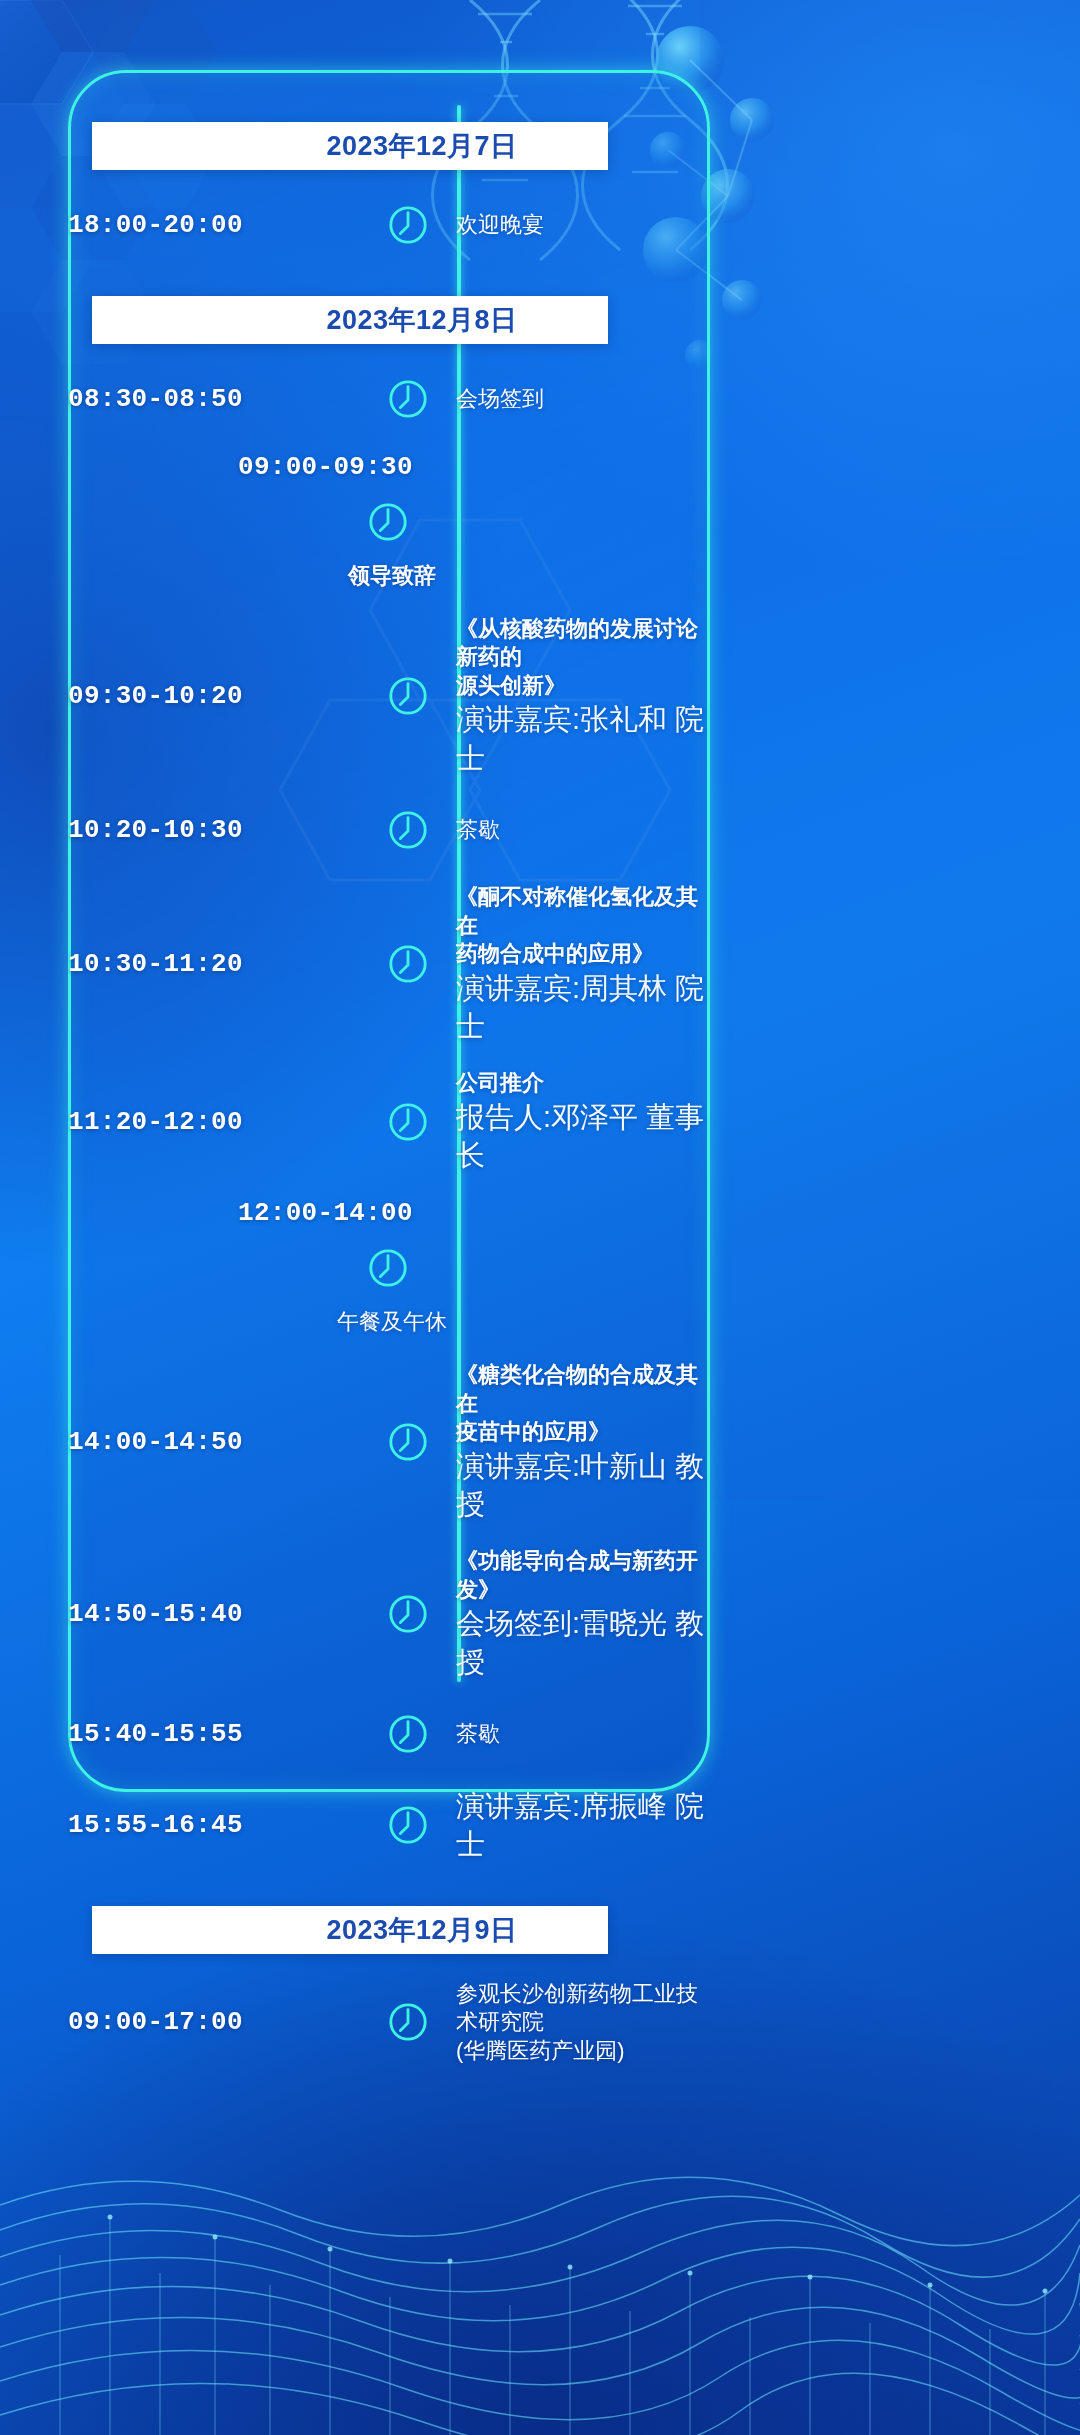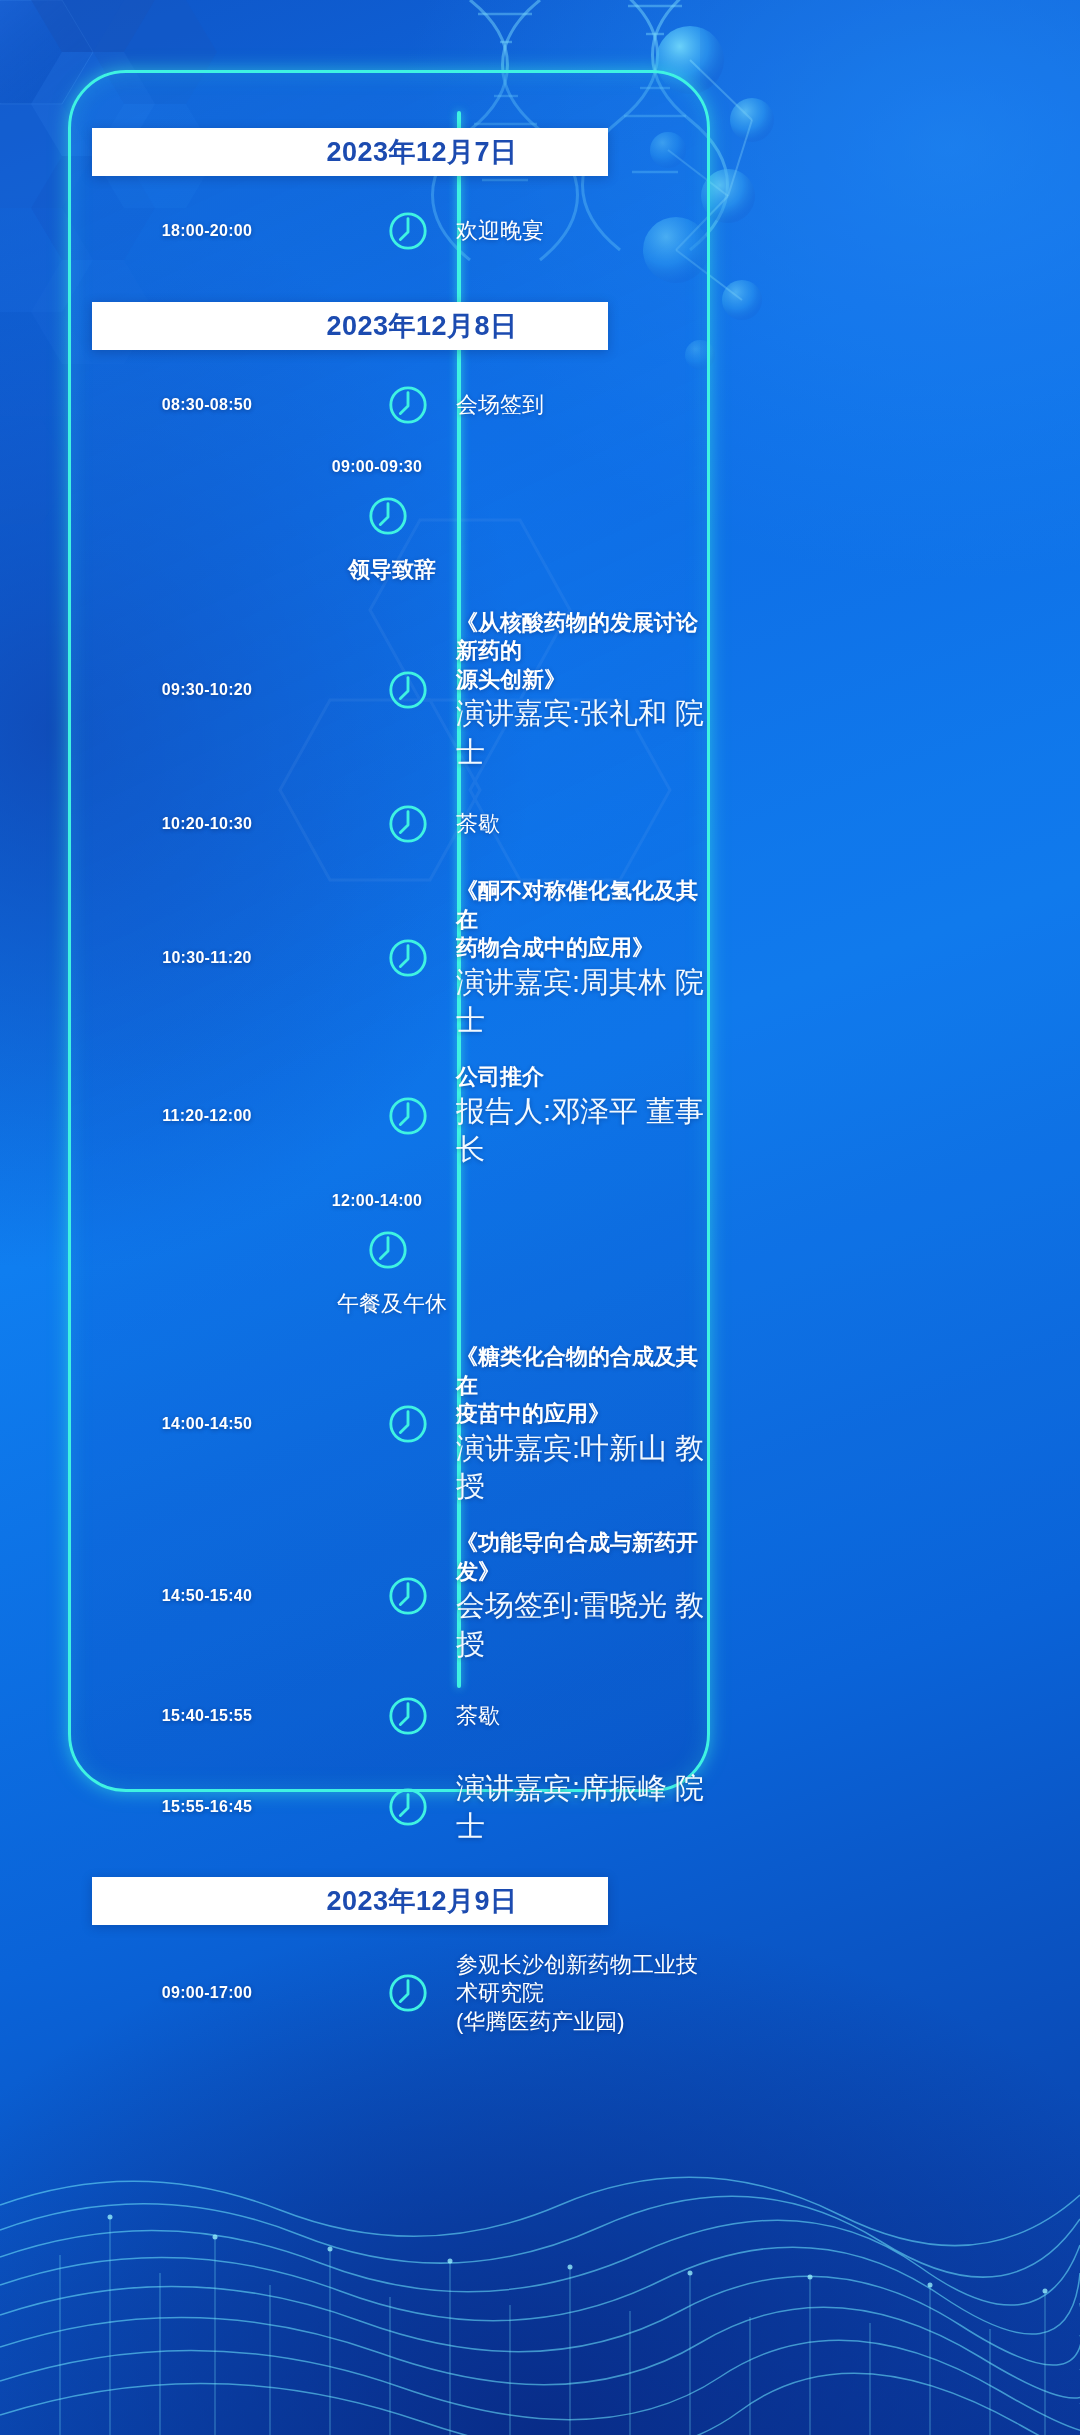--- a/index.html
+++ b/index.html
@@ -22,45 +22,45 @@
 
   
   .frame{
     position:absolute;left:68px;top:70px;width:636px;height:1360px;
     border:3px solid #3ff3e2;border-radius:58px;
     box-shadow:0 0 18px rgba(63,243,226,.55),inset 0 0 22px rgba(63,243,226,.18);
     background:linear-gradient(155deg,rgba(22,122,235,.40) 0%,rgba(12,92,215,.25) 55%,rgba(10,60,165,.25) 100%);
   }
 
   
-  .agenda{position:absolute;left:68px;top:72px;width:640px;}
+  .agenda{position:absolute;left:68px;top:66px;width:640px;}
 
   .timeline-line{
     position:absolute;left:389px;top:0;width:4px;
     background:#3ff3e2;border-radius:2px;
     box-shadow:0 0 8px rgba(63,243,226,.8);
   }
 
   .date-banner{
     position:relative;margin:0 0 0 24px;width:516px;height:48px;
     background:#ffffff;display:flex;align-items:center;justify-content:center;
     box-shadow:0 2px 10px rgba(0,20,70,.25);
   }
   .date-banner span{
     font-size:27px;font-weight:bold;color:#1c4bb0;letter-spacing:.5px;
     transform:translateX(72px);
     font-family:"Liberation Sans","DejaVu Sans",sans-serif;
   }
 
   .row{position:relative;display:flex;align-items:center;min-height:58px;}
   .row .time{
-    width:300px;text-align:center;padding-right:22px;box-sizing:border-box;
-    color:#ffffff;font-size:16px;font-weight:bold;letter-spacing:.3px;
+    width:300px;text-align:left;padding-right:22px;box-sizing:border-box;
+    color:#ffffff;font-size:26px;font-weight:bold;letter-spacing:.3px;
     text-shadow:0 1px 4px rgba(0,25,80,.45);
-    font-family:Liberation Sans, sans-serif;
+    font-family:Liberation Mono, monospace;
   }
   .row .nodewrap{
     width:80px;display:flex;align-items:center;justify-content:center;flex:0 0 80px;
   }
   .row .body{flex:1;padding-left:8px;color:#ffffff;}
   .row .title{
     font-size:22px;line-height:1.30;
     text-shadow:0 1px 4px rgba(0,25,80,.40);
   }
   .row .title.bold{font-weight:bold;}
@@ -308,21 +308,21 @@
           <div class="nodewrap">
             <svg viewBox="0 0 44 44" width="42" height="42" class="clock">
               <circle cx="22" cy="22" r="18" fill="none" stroke="#3ff3e2" stroke-width="3"></circle>
               <path d="M22 9 L22 23 L14 31" fill="none" stroke="#3ff3e2" stroke-width="3" stroke-linecap="round" stroke-linejoin="round"></path>
             </svg>
           </div>
           <div class="body">
             <div class="speaker">演讲嘉宾:席振峰 院士</div>
           </div>
         </div>
-        <div class="date-banner" style="margin-top: 31px; text-align: right;">
+        <div class="date-banner" style="margin-top: 42px; text-align: right;">
           <span>2023年12月9日</span>
         </div>
         <div class="row" style="margin-top: 26px;">
           <div class="time">09:00-17:00</div>
           <div class="nodewrap">
             <svg viewBox="0 0 44 44" width="42" height="42" class="clock">
               <circle cx="22" cy="22" r="18" fill="none" stroke="#3ff3e2" stroke-width="3"></circle>
               <path d="M22 9 L22 23 L14 31" fill="none" stroke="#3ff3e2" stroke-width="3" stroke-linecap="round" stroke-linejoin="round"></path>
             </svg>
           </div>

